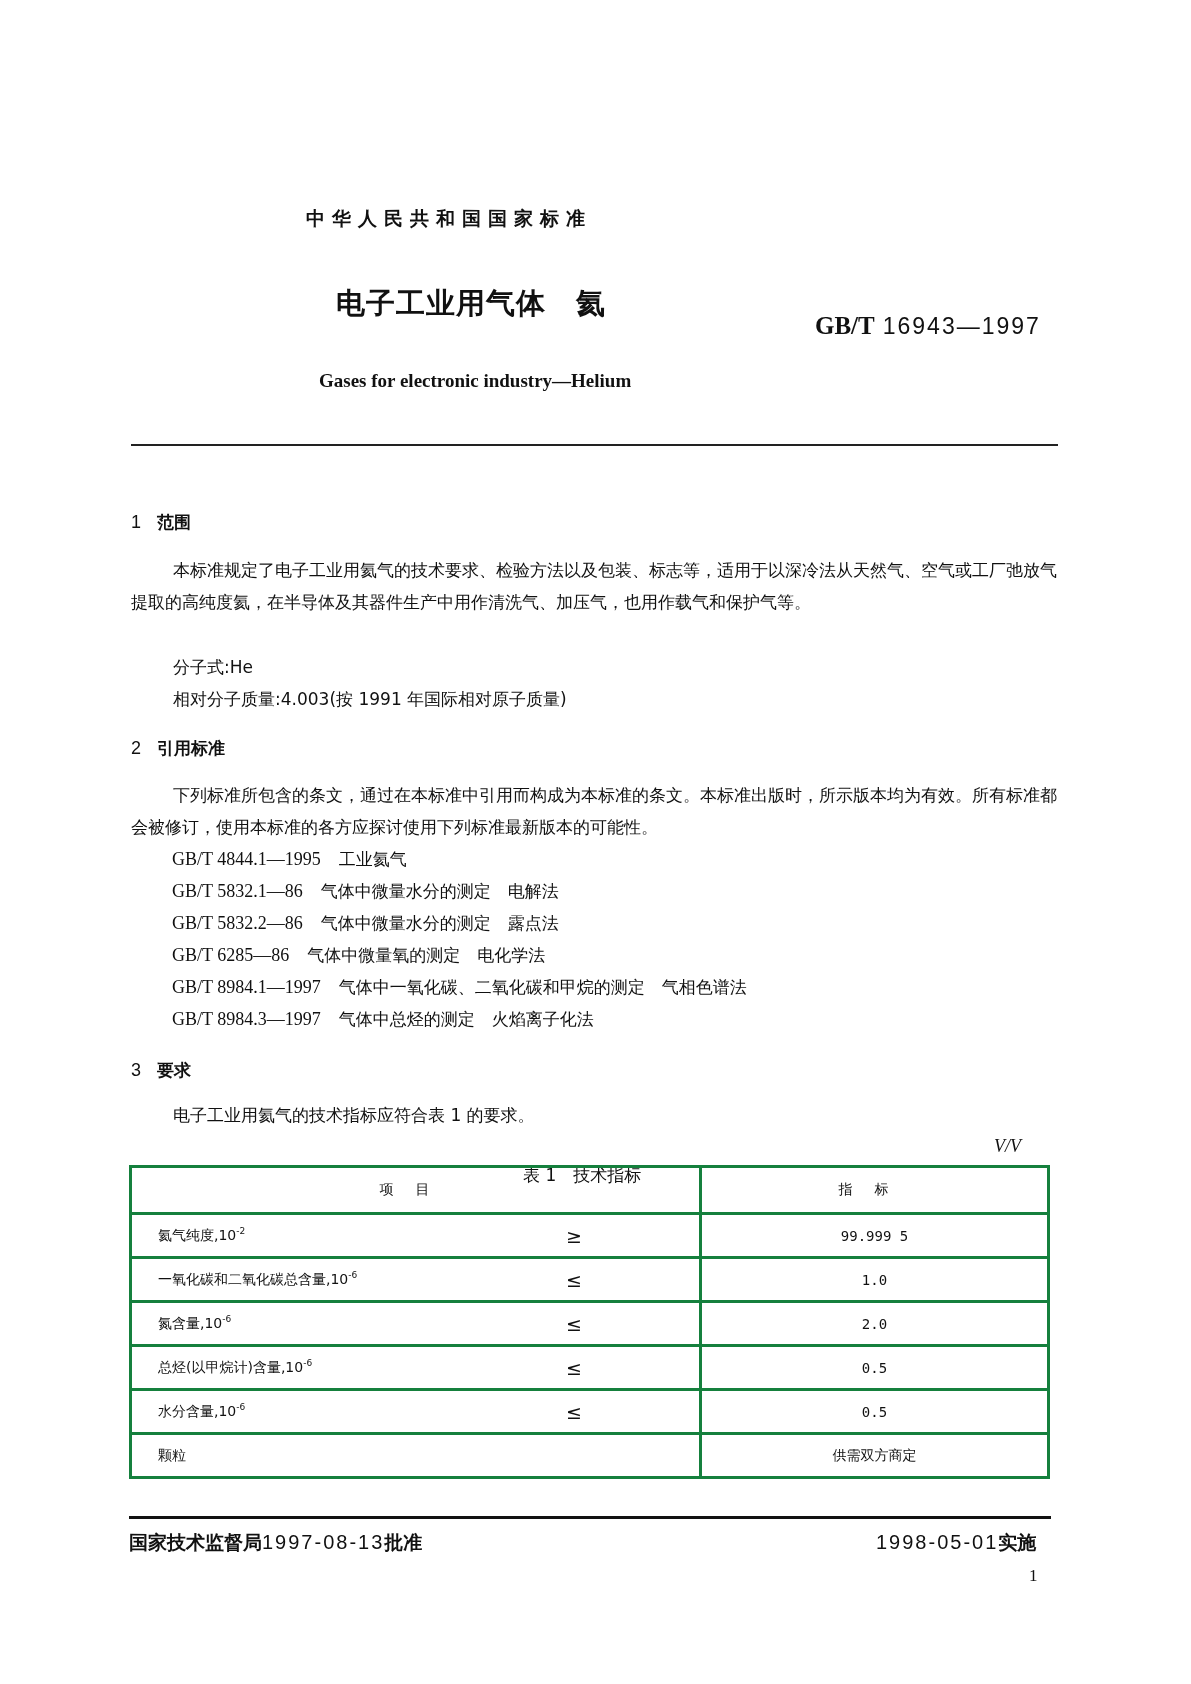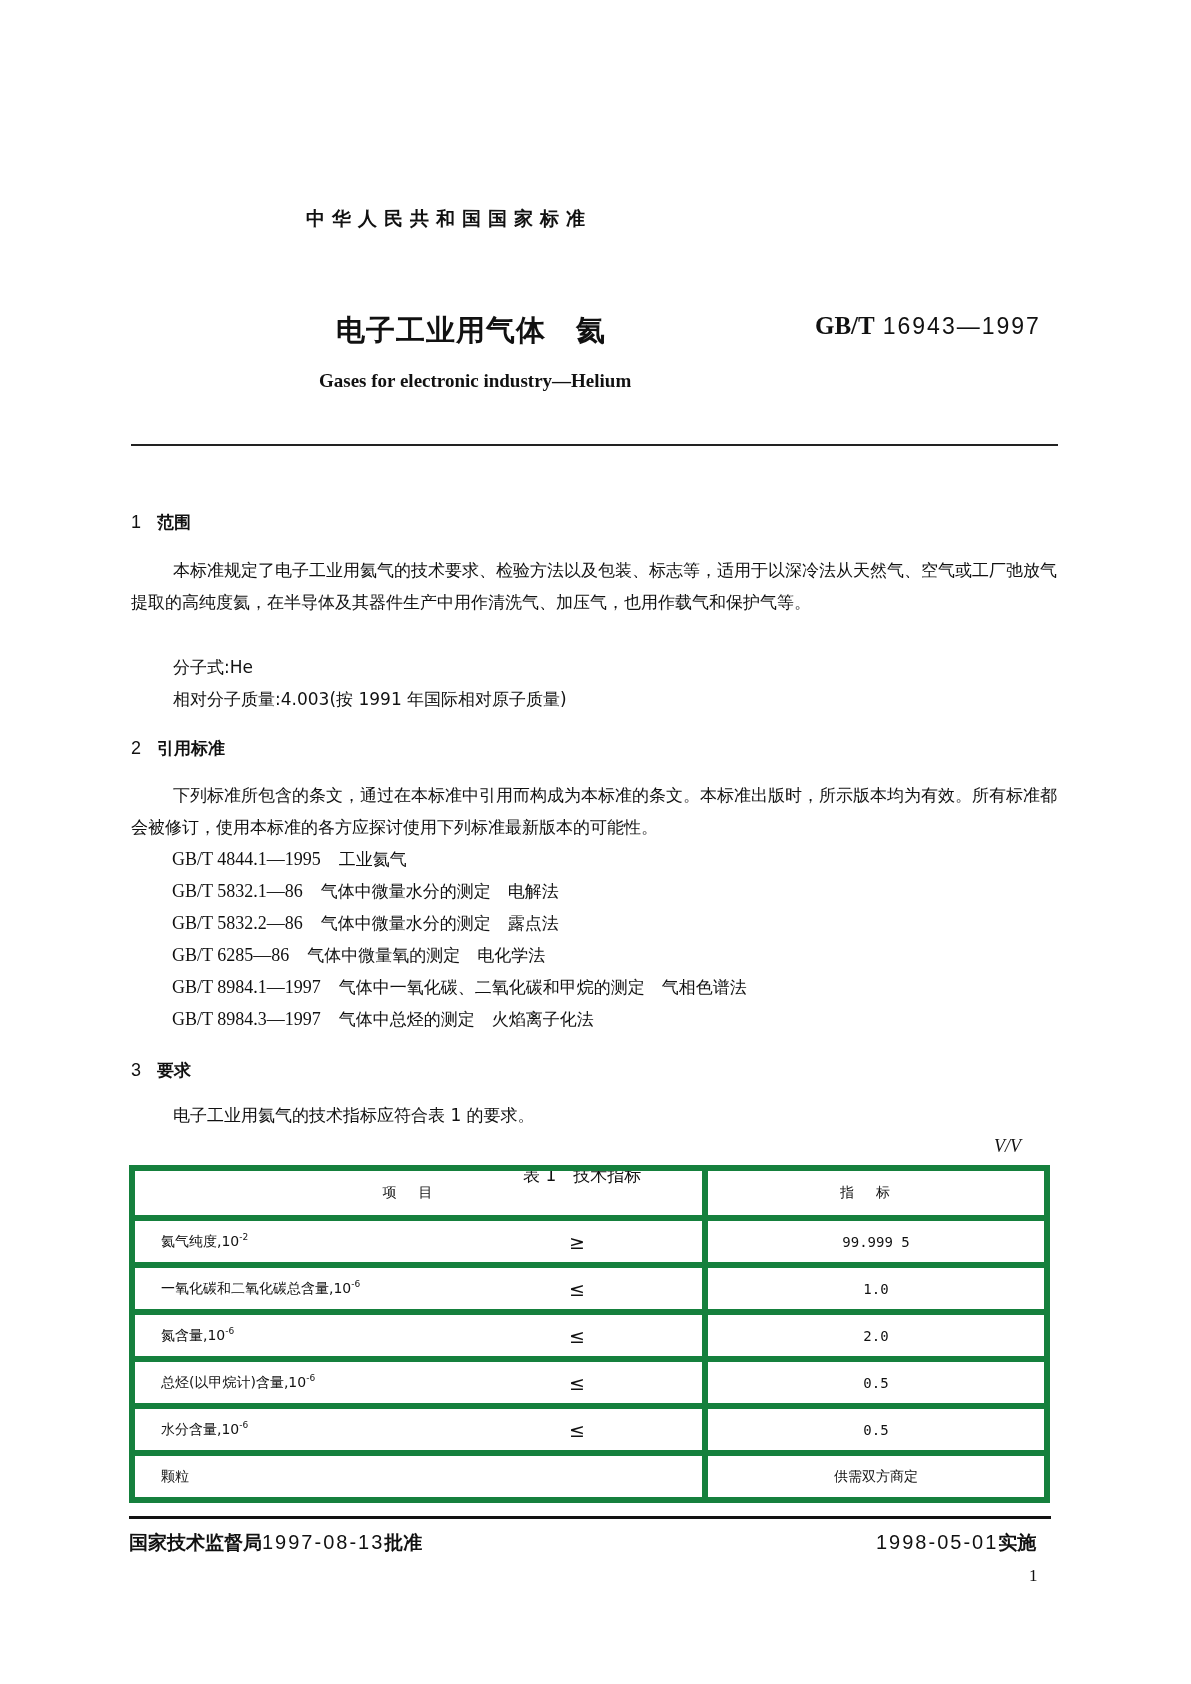--- a/index.html
+++ b/index.html
@@ -6,21 +6,21 @@
     body {
       width: 1191px; height: 1684px; position: relative; overflow: hidden;
       color: #111; font-family: "DejaVu Serif", serif;
     }
     .abs { position: absolute; }
     .national-title {
       left: 306px; top: 206px; font-family: "DejaVu Sans", sans-serif;
       font-weight: bold; font-size: 19px; letter-spacing: 7px;
     }
     .cn-title {
-      left: 336px; top: 311px; font-family: "DejaVu Sans", sans-serif;
+      left: 336px; top: 284px; font-family: "DejaVu Sans", sans-serif;
       font-weight: bold; font-size: 29px; letter-spacing: 1px;
     }
     .cn-title .gap { display: inline-block; width: 30px; }
     .std-code {
       left: 815px; top: 312px; font-size: 22px; white-space: nowrap;
     }
     .std-code .prefix { font-family: "Liberation Serif", serif; font-weight: bold; font-size: 25px; }
     .std-code .num { font-family: "Liberation Sans", sans-serif; font-size: 23px; letter-spacing: 2px; margin-left: 8px; }
     .en-title {
       left: 319px; top: 370px; font-family: "Liberation Serif", serif;
@@ -48,21 +48,21 @@
     }
     .table-unit {
       left: 994px; top: 1136px; font-size: 18px; font-style: italic; font-family: "Liberation Serif", serif;
     }
     table.spec {
       position: absolute; left: 129px; top: 1165px; width: 921px;
       border-collapse: collapse; font-family: "DejaVu Sans", sans-serif; font-size: 14px;
       border: 2px solid #222;
     }
     table.spec th, table.spec td {
-      border: 6px solid #15803d; height: 41px; padding: 0; vertical-align: middle;
+      border: 3px solid #15803d; height: 41px; padding: 0; vertical-align: middle;
     }
     table.spec th { font-weight: normal; height: 44px; letter-spacing: 22px; }
     table.spec td.item { padding-left: 26px; width: 408px; border-right: none; }
     table.spec td.op { width: 133px; text-align: left; padding-left: 0; border-left: none; font-size: 19px; }
     table.spec td.val { text-align: center; font-family: "DejaVu Sans Mono", monospace; font-size: 14px; }
     sup { font-size: 9px; vertical-align: 6px; }
 
     .bottom-rule { left: 129px; top: 1516px; width: 922px; height: 3px; background: #111; }
     .approval, .effective {
       top: 1530px; font-family: "DejaVu Sans", sans-serif; font-weight: bold; font-size: 19px; white-space: nowrap;

